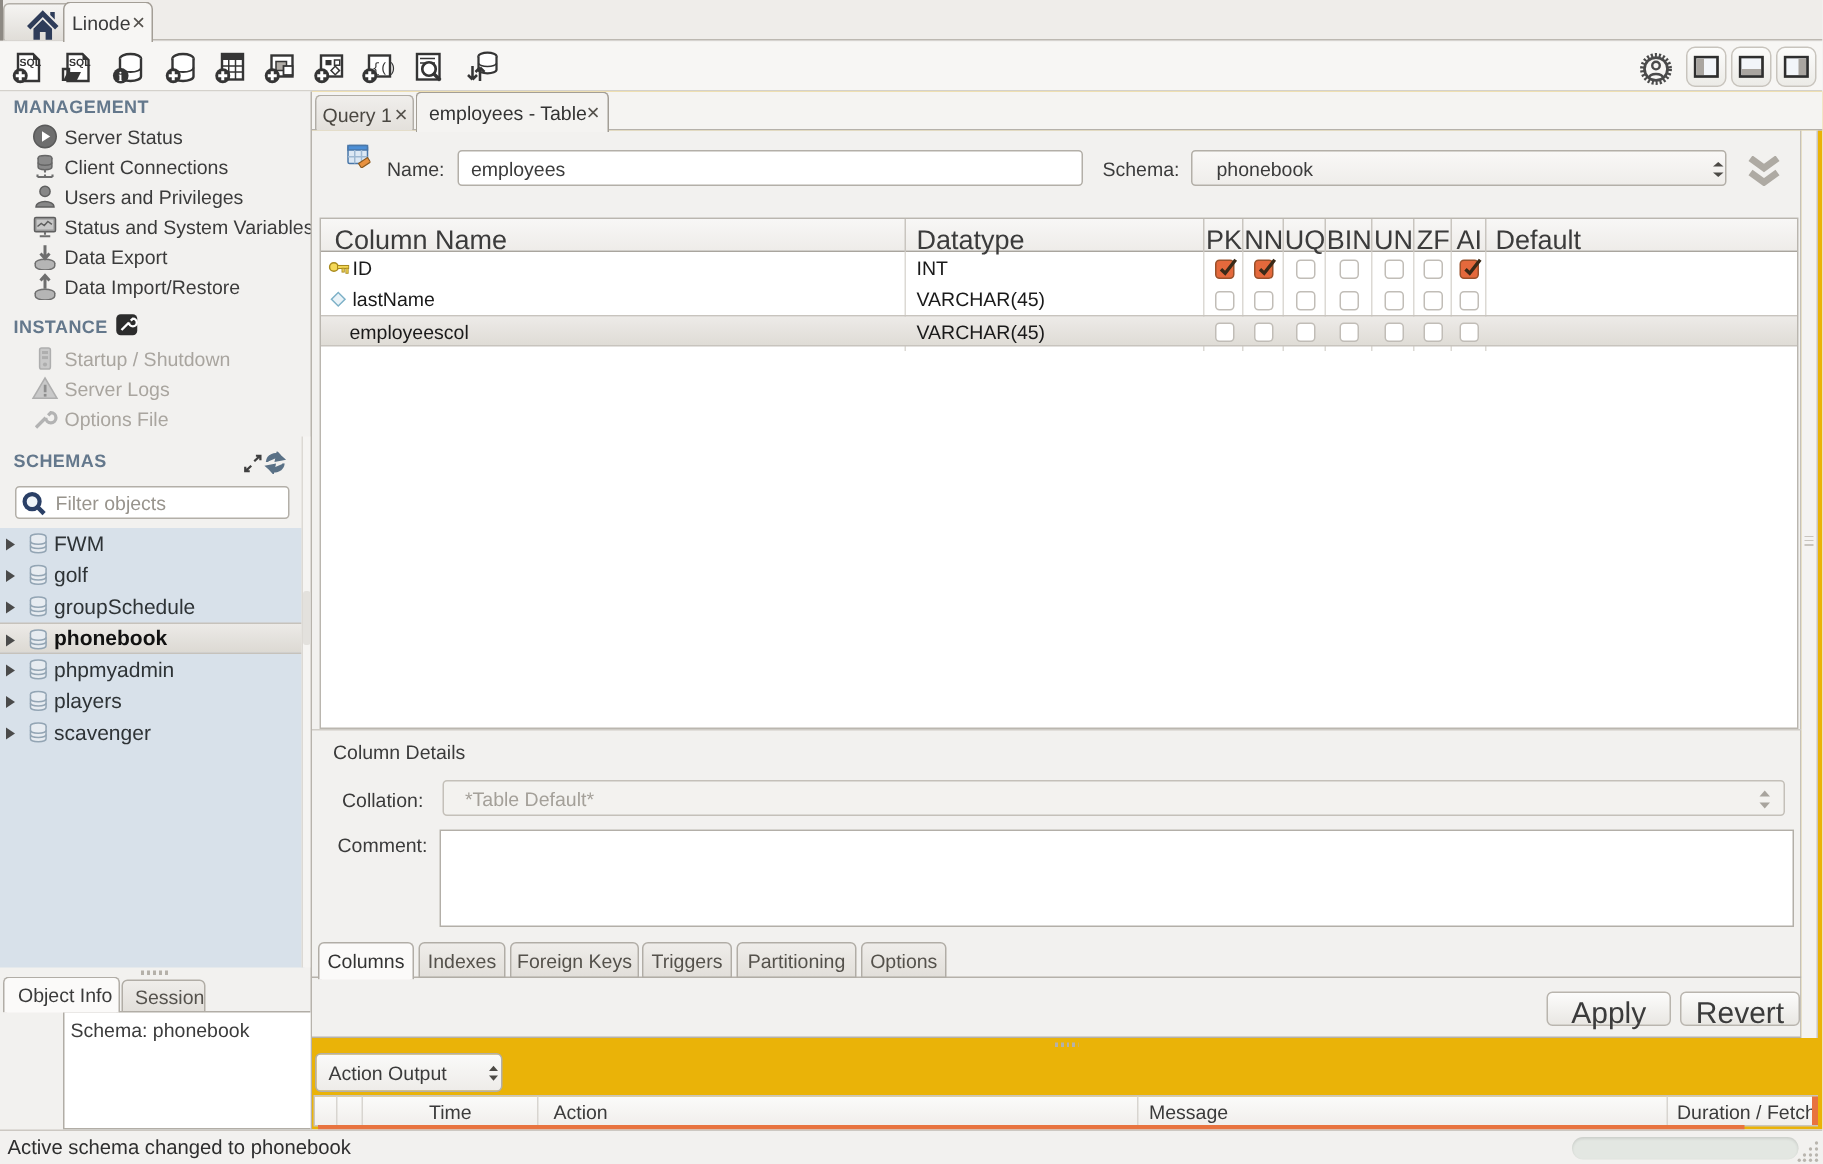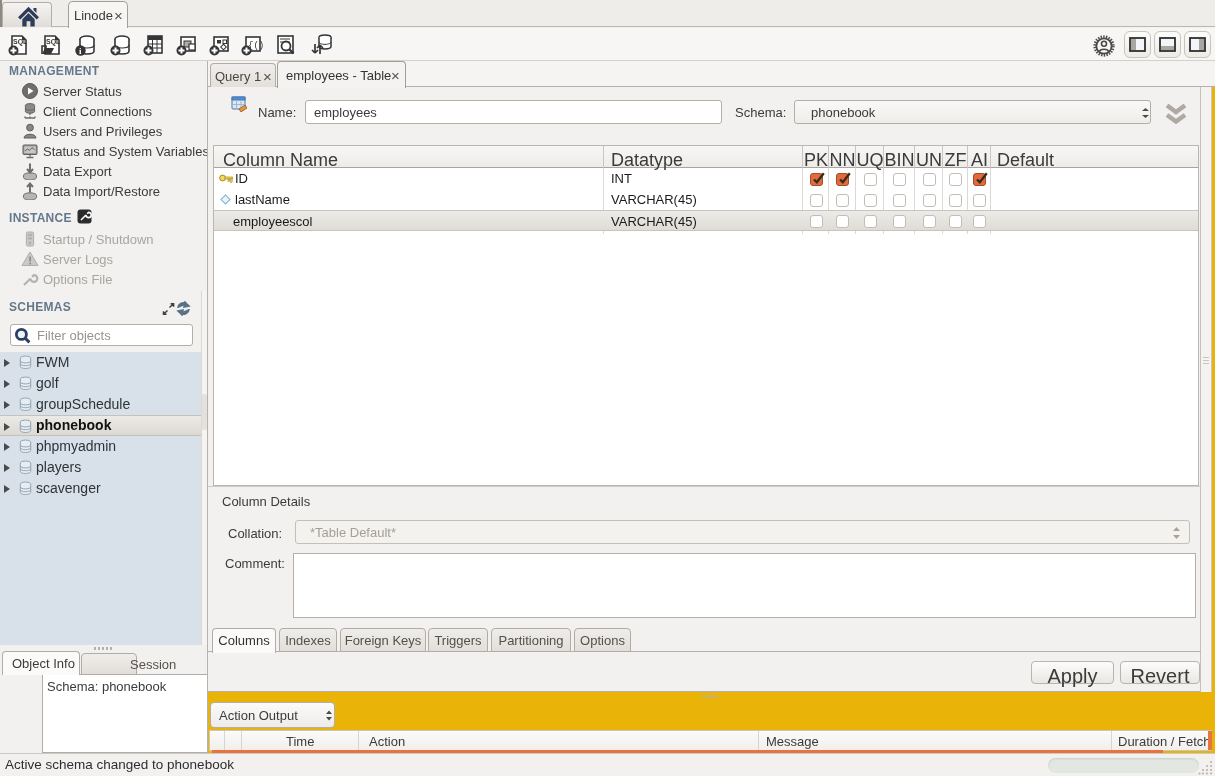--- a/index.html
+++ b/index.html
@@ -2,21 +2,21 @@
 <html><head>
 <meta charset="utf-8">
 <style>
 * { box-sizing: border-box; margin:0; padding:0; }
 html,body { width:1215px; height:776px; overflow:hidden; }
 body { font-family:"Liberation Sans",sans-serif; font-size:13px; color:#3b3b3b; background:#f2f1ef; position:relative; }
 
 
 #topstrip { position:absolute; left:0; top:0; width:1215px; height:27px; background:#efedea; border-bottom:1px solid #bcb8b1; }
 #hometab { position:absolute; left:2px; top:2px; width:50px; height:25px; background:linear-gradient(#f5f4f2,#e0ddd8); border:1px solid #b3afa8; border-bottom:none; border-radius:4px 4px 0 0; }
-#linodetab { position:absolute; left:68px; top:1px; width:60px; height:27px; background:#f7f6f4; border:1px solid #a39e96; border-bottom:none; border-radius:5px 5px 0 0; z-index:2; }
+#linodetab { position:absolute; left:42px; top:1px; width:60px; height:27px; background:#f7f6f4; border:1px solid #a39e96; border-bottom:none; border-radius:5px 5px 0 0; z-index:2; }
 #linodetab .lbl { position:absolute; left:5px; top:6px; font-size:13px; color:#3a3a3a; }
 .closex { color:#55524d; font-size:15px; line-height:13px; }
 
 
 #toolbar { position:absolute; left:0; top:28px; width:1215px; height:33px; background:#f7f6f4; border-bottom:1px solid #d4d1cb; }
 .tbicon { position:absolute; top:5px; width:24px; height:24px; }
 .togglebtn { position:absolute; top:3px; width:27px; height:27px; border:1px solid #c8c4bd; border-radius:6px; background:linear-gradient(#fcfcfb,#ecebe7); }
 
 
 #sidebar { position:absolute; left:0; top:61px; width:208px; height:693px; background:#f2f1ef; border-right:1px solid #b7b3ac; overflow:hidden; }
@@ -352,21 +352,21 @@
         <span class="nm">scavenger</span>
       </div>
   </div>
   <div style="position:absolute;left:201px;top:230px;width:6px;height:354px;background:#f5f4f2;border-left:1px solid #dcd9d4;"></div>
   <div style="position:absolute;left:202px;top:333px;width:5px;height:36px;background:#e3e1dd;border-radius:2px;"></div>
   <div style="position:absolute;left:94px;top:586px;width:20px;height:3px;background:repeating-linear-gradient(90deg,#b5b1aa 0 2px,transparent 2px 4px);"></div>
   <div id="objinfotab">
       <span style="position:absolute;left:9px;top:4px;">Object Info</span>
     </div>
   <div id="sessiontab">
-      <span style="position:absolute;left:8px;top:3px;color:#55524d;margin-left:40px;">Session</span>
+      <span style="position:absolute;left:8px;top:3px;color:#55524d;">Session</span>
     </div>
   <div id="objinfopanel">
       <span style="position:absolute;left:4px;top:4px;">Schema: phonebook</span>
     </div>
 </div>
 
 <div id="main">
   <div id="qtabstrip"></div>
   <div id="qtab1">
       <span style="position:absolute;left:4px;top:5px;color:#4a4741;">Query 1</span>

